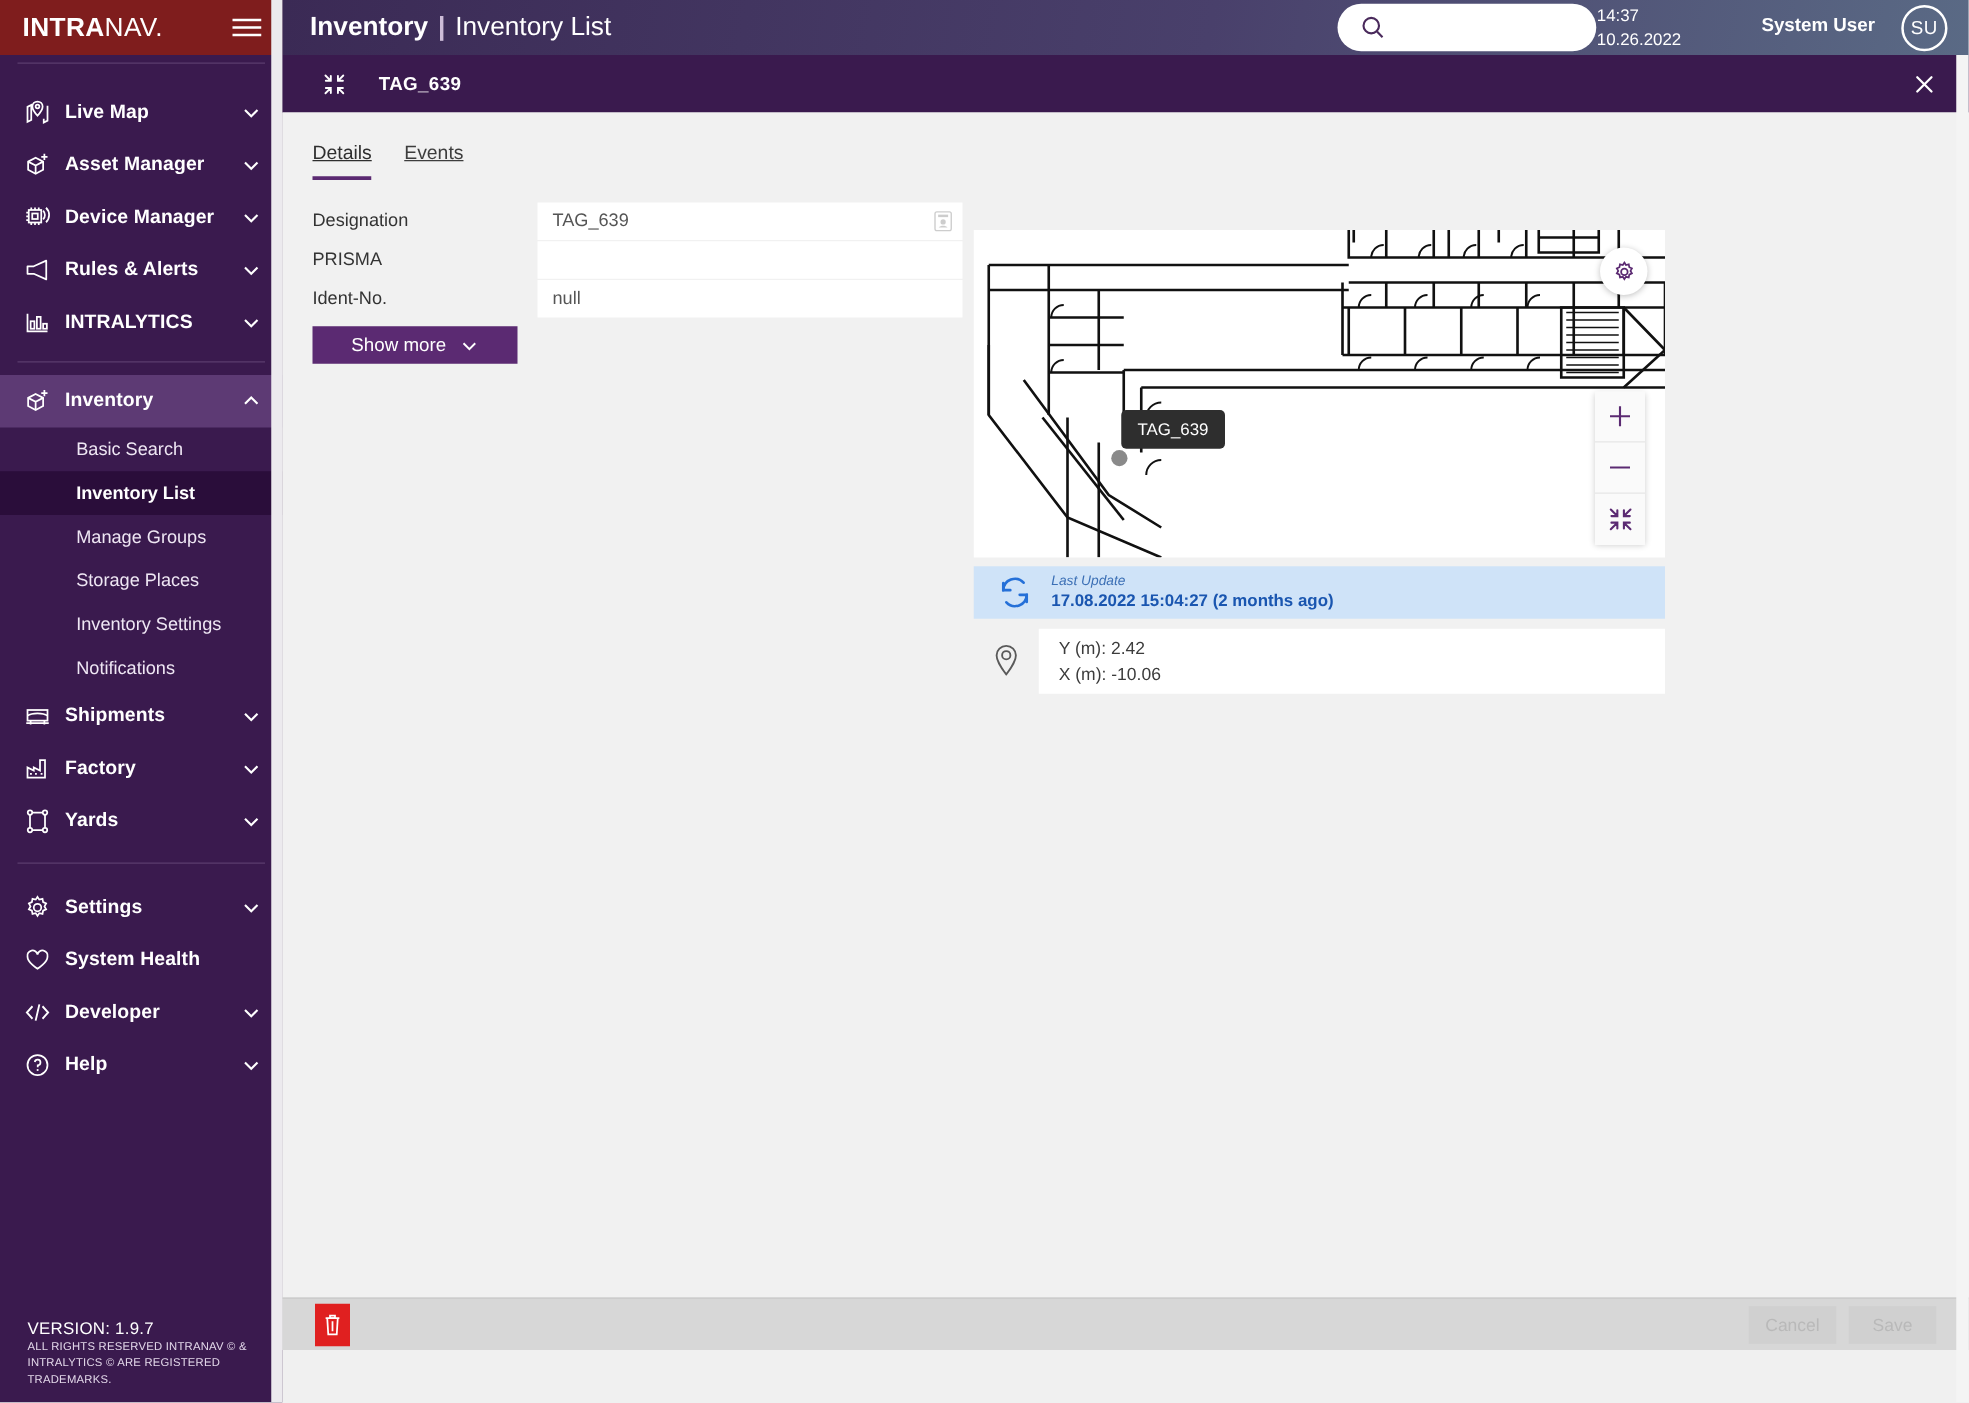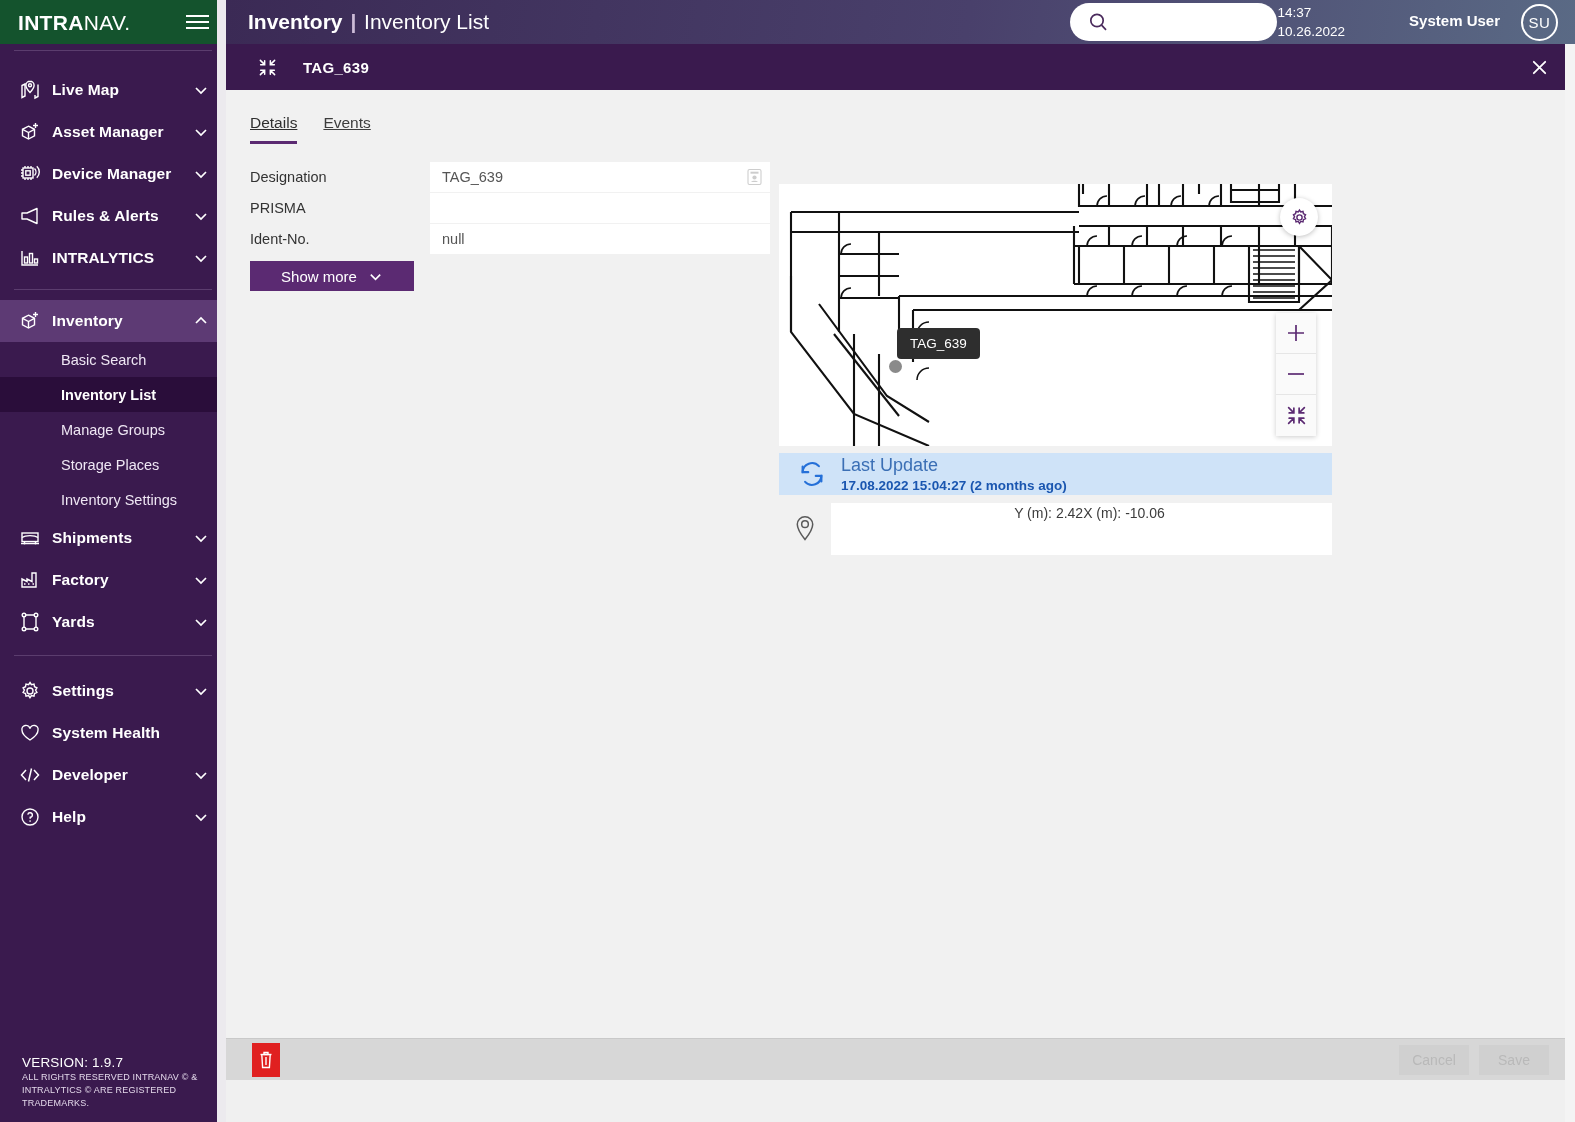--- a/index.html
+++ b/index.html
@@ -17,21 +17,21 @@
     background: #3a1a4e;
     color: #fff;
     position: relative;
     flex: 0 0 226px;
     overflow: hidden;
   }
   .brand-row {
     height: 44px;
     display: flex; align-items: center; justify-content: space-between;
     padding: 0 16px 0 18px;
-    background: #14532d;
+    background: #7f1d1d;
   }
   .brand-logo { font-size: 21px; letter-spacing: .3px; line-height: 1; }
   .brand-logo .b1 { font-weight: bold; }
   .brand-logo .b2 { font-weight: 400; }
   .brand-logo .dot { font-weight: 400; }
   .hamburger { display:flex; flex-direction:column; gap:4px; cursor:pointer; padding:3px 1px;}
   .hamburger span { display:block; width:23px; height:2px; background:#fff; }
 
   .nav-sep { height:1px; background:#5b3d6e; margin: 6px 14px 0 14px; }
   .nav-top-gap { height: 18px; }
@@ -184,32 +184,32 @@
     background:#8a8a8a;
   }
 
   
   #update-banner {
     position:absolute; left:553px; top:363px; width:553px; height:42px;
     background:#cfe3f8; display:flex; align-items:center;
   }
   #update-banner .u-ico { margin-left:18px; width:36px; display:flex; align-items:center;}
   #update-banner .u-txt { margin-left:8px; line-height:1.3; }
-  #update-banner .u-lbl { font-size:18px; color:#3b6fb5; }
+  #update-banner .u-lbl { font-size:11px; color:#3b6fb5;font-style:italic; }
   #update-banner .u-val { font-size:13.5px; color:#1a56b0; font-weight:bold; }
 
   
   #coords {
     position:absolute; left:553px; top:413px; width:553px; height:52px;
     display:flex; align-items:center;
   }
   #coords .c-ico { width:52px; display:flex; align-items:center; justify-content:center; }
   #coords .c-box {
     flex:1 1 auto; height:52px; background:#fff;
-    display:flex; flex-direction:row; justify-content:center;
+    display:flex; flex-direction:column; justify-content:center;
     padding-left:16px; line-height:1.5;
   }
   #coords .c-line { font-size:14px; color:#3c3c3c; }
 
   
   #actionbar {
     position:absolute; left:0; bottom:0; width:1349px; height:42px;
     background:#d7d7d7; border-top:1px solid #c9c9c9;
     display:flex; align-items:center;
   }
@@ -355,20 +355,23 @@
         <span>Inventory List</span>
       </div>
     <div class="sub-item">
         <span>Manage Groups</span>
       </div>
     <div class="sub-item">
         <span>Storage Places</span>
       </div>
     <div class="sub-item">
         <span>Inventory Settings</span>
+      </div>
+    <div class="sub-item">
+        <span>Notifications</span>
       </div>
 
     <div class="nav-item">
       <span class="ico">
         <svg class="icn" width="24" height="24" viewBox="0 0 24 24" fill="none" stroke="#fff" stroke-width="1.4">
           <rect x="4" y="7" width="16" height="8.5"></rect>
           <path d="M4 11.5 c3.5 -2.5 12.5 -2.5 16 0"></path>
           <path d="M3 17.5 H21 M6.5 15.5 V18.5 M17.5 15.5 V18.5"></path>
         </svg>
       </span>

